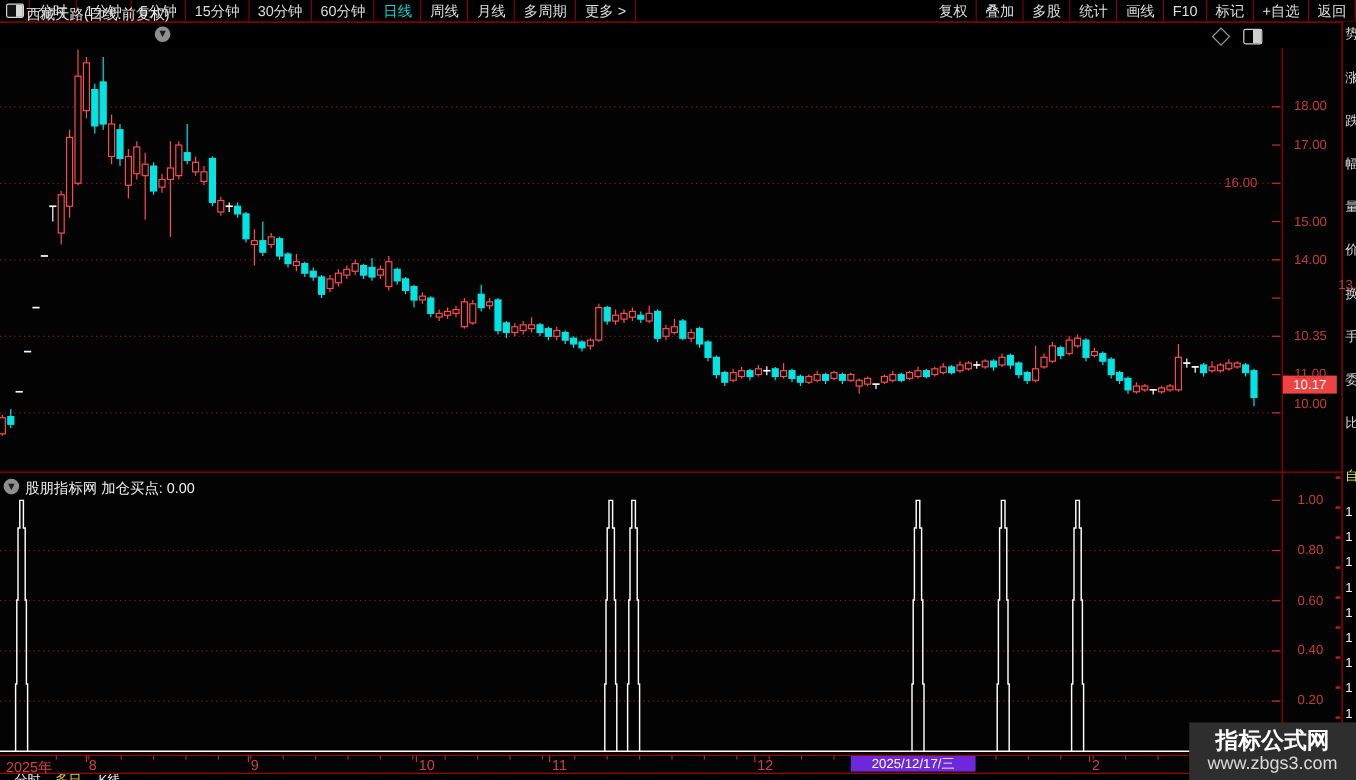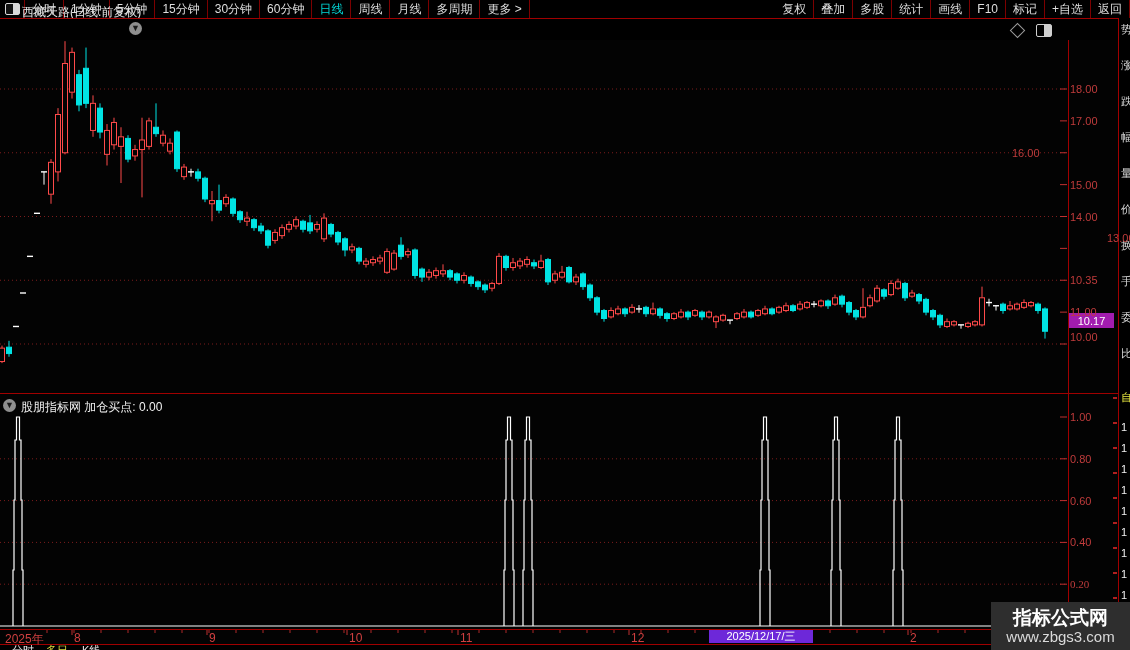--- a/index.html
+++ b/index.html
@@ -18,26 +18,26 @@
   
   #titlebar{left:0;top:18px;width:1118px;height:22px;background:#000;}
   #chart-title{left:22px;top:4px;font-size:12px;color:#e6e6e6;white-space:nowrap;}
   .chev-circle{width:13px;height:13px;border-radius:50%;background:#8f8f8f;display:inline-flex;
                align-items:center;justify-content:center;color:#1a1a1a;font-size:9px;line-height:1;}
   #title-chev{left:129px;top:22px;}
   #diamond-ico{left:1012px;top:25px;width:9px;height:9px;border:1px solid #9a9a9a;transform:rotate(45deg);}
   #panel-ico{left:1036px;top:24px;width:14px;height:11px;border:1px solid #cfcfcf;border-radius:2px;
              background:linear-gradient(90deg,#000 0 50%,#cfcfcf 50% 100%);}
   
-  .axlab{position:absolute;font-size:11px;color:#c03c3c;width:44px;text-align:left;}
+  .axlab{position:absolute;font-size:11px;color:#c03c3c;width:44px;text-align:center;}
   .ind-head{font-size:12px;color:#f0f0f0;white-space:nowrap;}
   .datelab{position:absolute;font-size:12px;color:#d04040;top:631px;white-space:nowrap;}
   #date-hl{position:absolute;top:630px;height:13px;background:#6d28d9;color:#fff;font-size:11px;
            display:flex;align-items:center;justify-content:center;}
-  #price-tag{position:absolute;left:1069px;width:45px;height:15px;background:#a21caf;color:#fff;
+  #price-tag{position:absolute;left:1069px;width:45px;height:15px;background:#ef4444;color:#fff;
              font-size:11px;display:flex;align-items:center;justify-content:center;}
   
   #sidebar{left:1118px;top:18px;width:12px;height:632px;border-left:1px solid #a00000;background:#000;overflow:hidden;}
   .sb-ch{position:absolute;left:2px;font-size:11px;color:#e0e0e0;line-height:1;white-space:nowrap;}
   
   #bstrip{left:0;top:645px;width:1118px;height:5px;background:#000;overflow:hidden;}
   .bfrag{position:absolute;top:0;font-size:11px;line-height:11px;height:5px;overflow:hidden;}
   
   #wm{left:991px;top:602px;width:139px;height:48px;background:#2e2e2e;z-index:9;
       display:flex;flex-direction:column;align-items:center;justify-content:center;}
@@ -702,14 +702,14 @@
     <div class="axlab" style="left: 1070px; top: 178.625px;">15.00</div>
     <div class="axlab" style="left: 1070px; top: 210.5px;">14.00</div>
     <div class="axlab" style="left: 1070px; top: 232px; padding-left: 37px;">13.00</div>
     <div class="axlab" style="left: 1070px; top: 274.25px;">10.35</div>
     <div class="axlab" style="left: 1070px; top: 306.125px;">11.00</div>
     <div class="axlab" style="left: 1070px; top: 331px;">10.00</div>
     <div class="axlab" style="left: 1070px; top: 411px;">1.00</div>
     <div class="axlab" style="left: 1070px; top: 452.8px;">0.80</div>
     <div class="axlab" style="left: 1070px; top: 494.6px;">0.60</div>
     <div class="axlab" style="left: 1070px; top: 536.4px;">0.40</div>
-    <div class="axlab" style="left: 1070px; top: 578.2px; font-family: Liberation Serif, serif;">0.20</div>
+    <div class="axlab" style="left: 1070px; top: 578.2px;">0.20</div>
   </div>
 
 </body></html>

